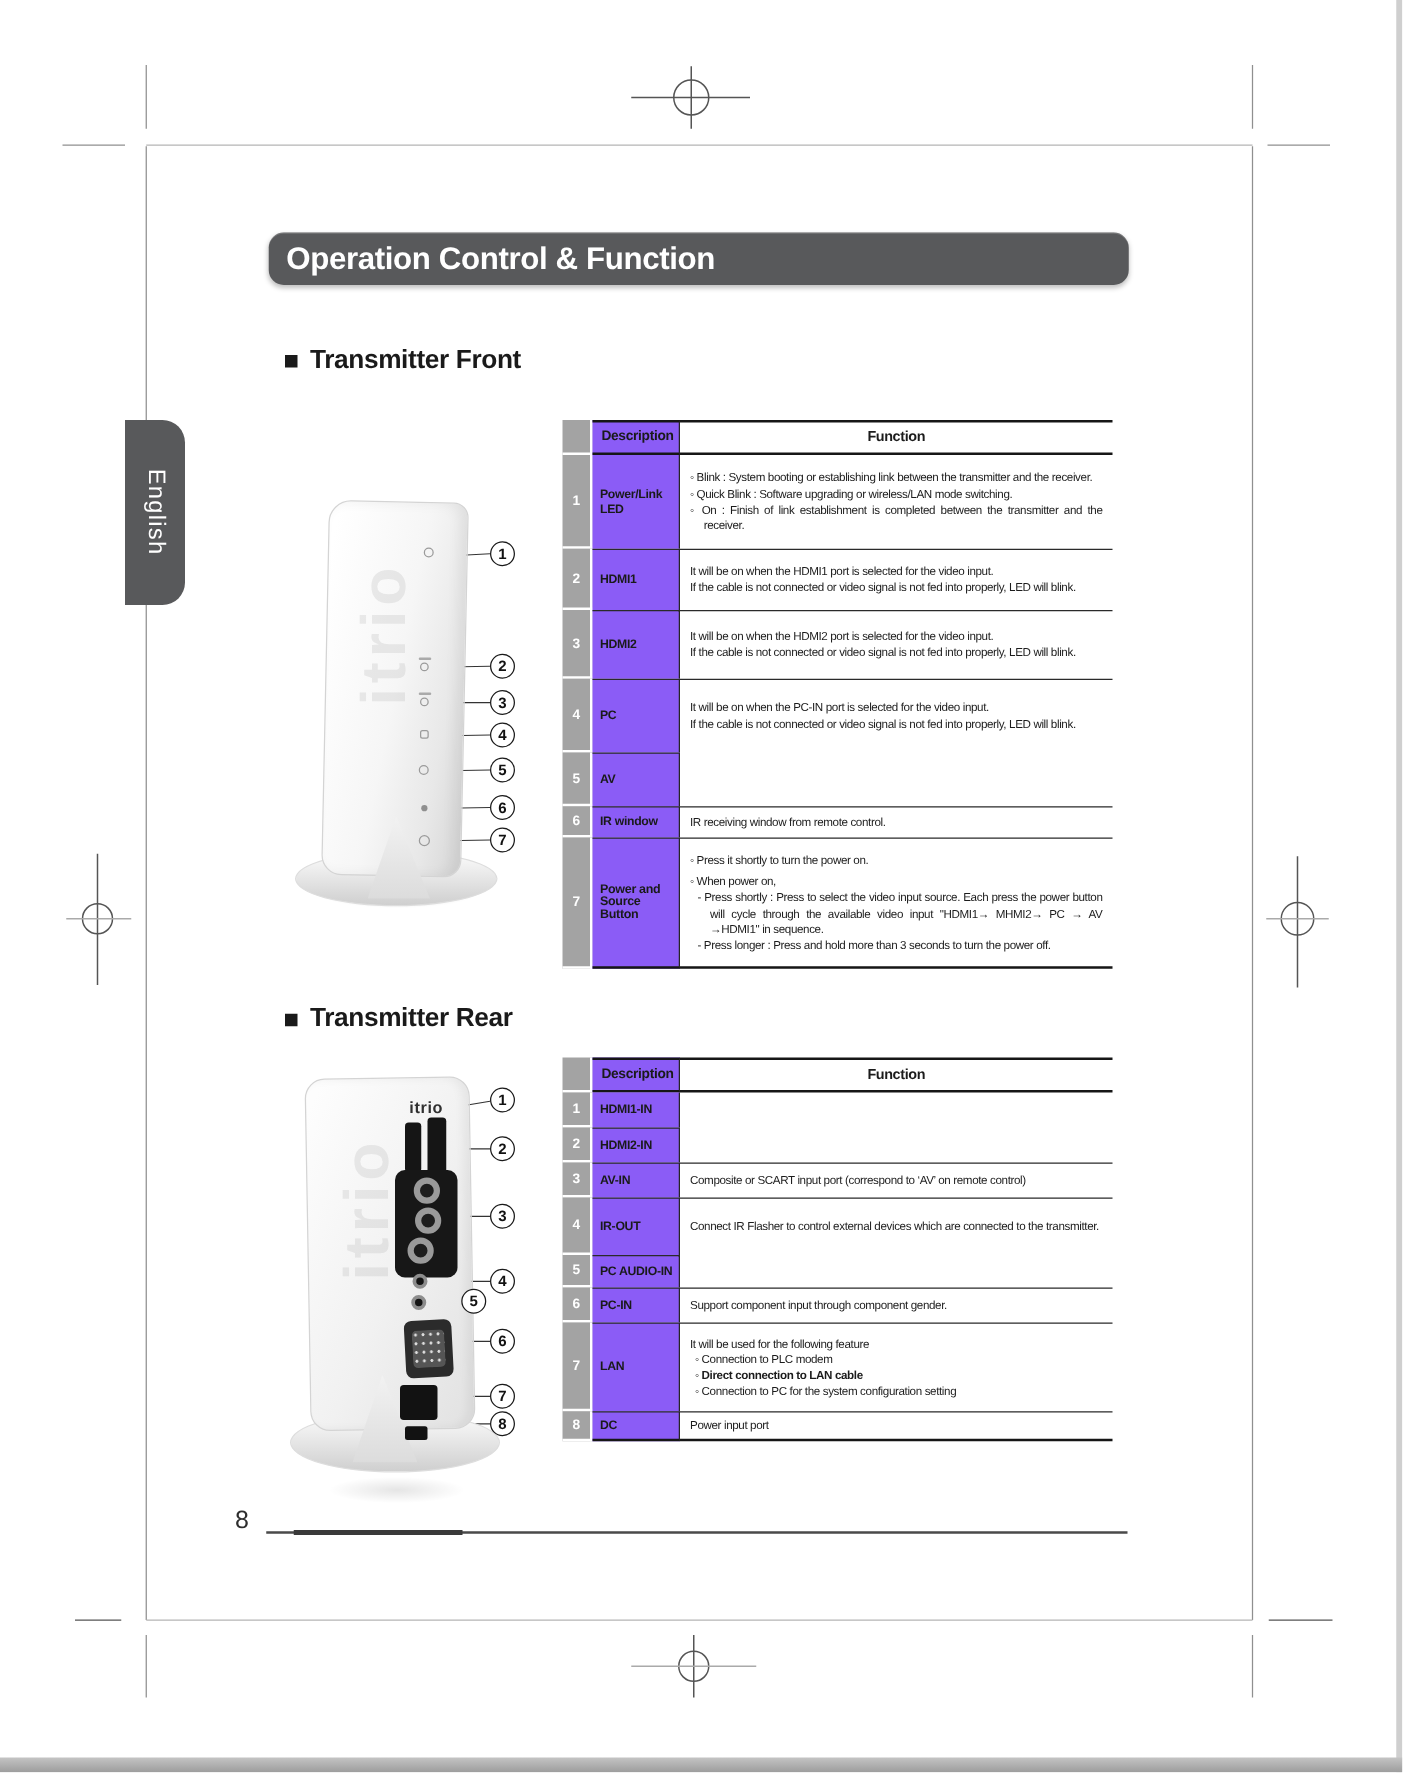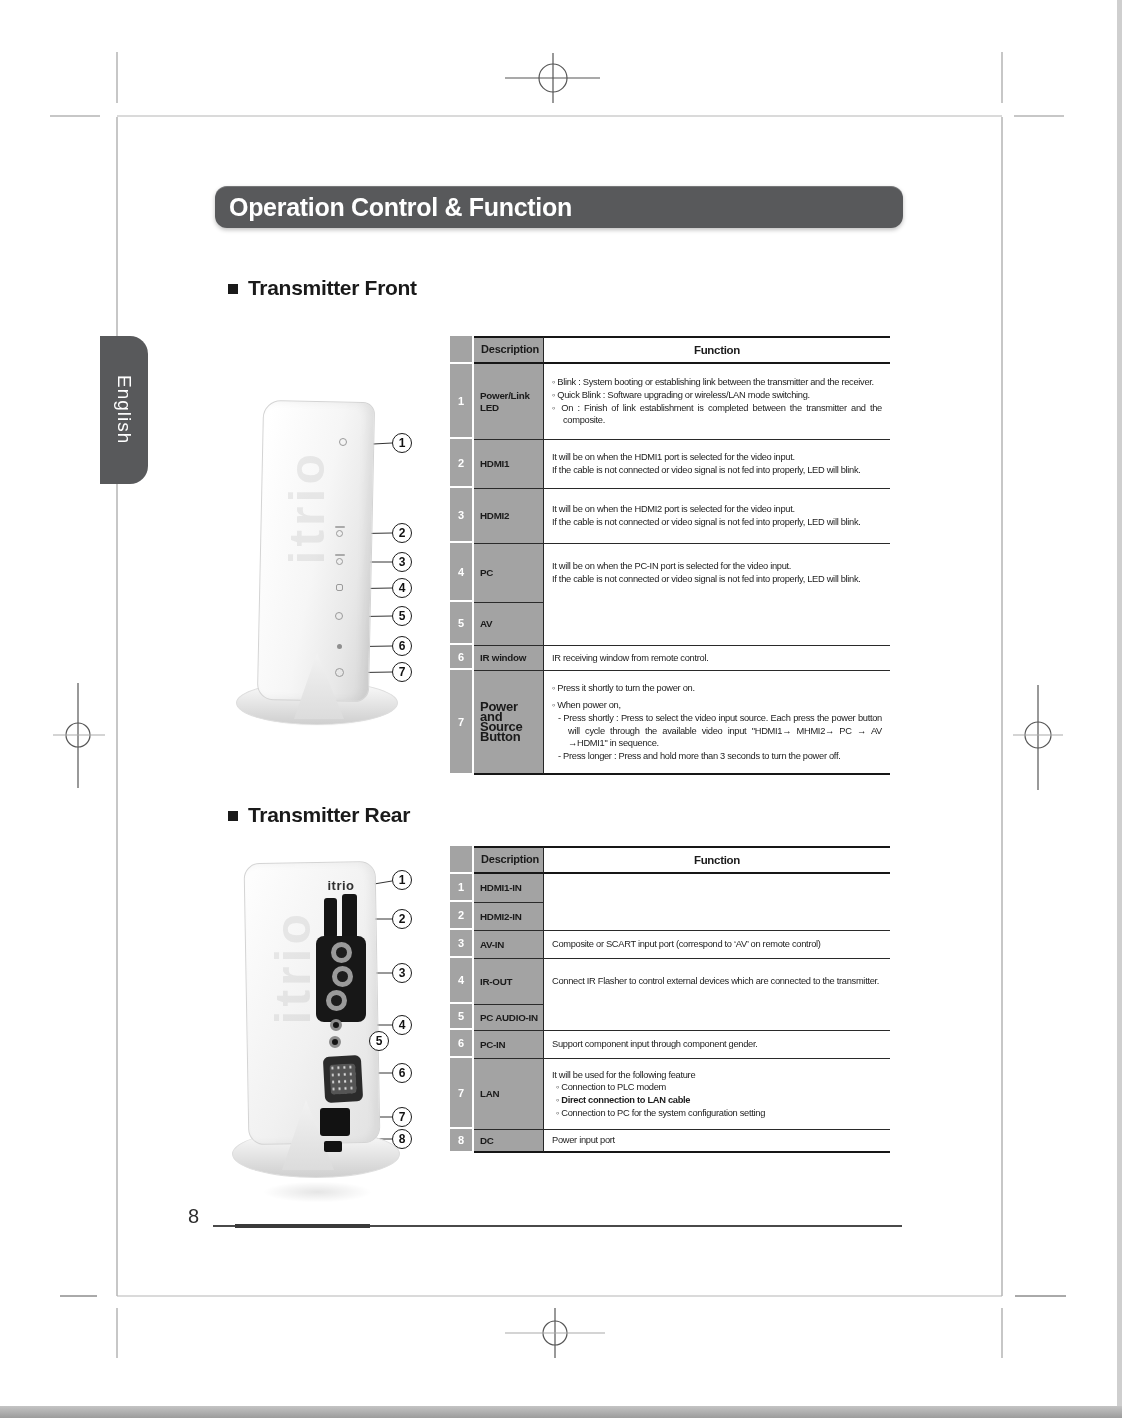--- a/index.html
+++ b/index.html
@@ -29,24 +29,24 @@
   
   .section-heading { position:absolute; display:flex; align-items:center; gap:10px; }
   .section-heading .sq { width:10px; height:10px; background:#1a1a1a; margin-top:2px; }
   .section-heading span.txt { font-weight:bold; font-size:21px; letter-spacing:-0.3px; }
 
   
   .dtable { position:absolute; width:440px; display:flex; flex-direction:column; }
   .trow { display:flex; align-items:stretch; }
   .tnum { flex:0 0 24px; width:24px; background:#a3a3a3; border-right:2px solid #fff; border-bottom:2px solid #fff;
     display:flex; align-items:center; justify-content:center; color:#fff; font-weight:bold; font-size:11px; box-sizing:border-box; }
-  .tdesc { flex:0 0 70px; width:70px; background:#a3a3a3; border-right:1px solid #262626;
+  .tdesc { flex:0 0 70px; width:70px; background:#8b5cf6; border-right:1px solid #262626;
     display:flex; align-items:center; padding:2px 3px 2px 6px; font-weight:bold; font-size:9.8px;
     letter-spacing:-0.25px; line-height:11.5px; box-sizing:border-box; }
-  .tdesc.small { font-size:13px; line-height:10px; }
+  .tdesc.small { font-size:10px; line-height:10px; }
   .tfn { flex:1; background:#fff; display:flex; flex-direction:column; justify-content:center;
     padding:4px 8px; font-size:9.3px; letter-spacing:-0.3px; line-height:12.6px; box-sizing:border-box; color:#1c1c1c; }
   .thead .tdesc, .thead .tfn { border-top:2px solid #161616; border-bottom:2px solid #161616;
     justify-content:center; align-items:center; text-align:center; font-weight:bold; }
   .thead .tdesc { font-size:11px; }
   .thead .tfn { font-size:11.5px; flex-direction:row; }
   .trow.body + .trow.body .tdesc, .trow.body + .trow.body .tfn { border-top:1px solid #2a2a2a; }
   .trow.last .tdesc, .trow.last .tfn { border-bottom:2px solid #161616; }
   .fline { text-align:left; }
   .fline.just { text-align:justify; }
@@ -190,21 +190,21 @@
       <div class="tnum"></div>
       <div class="tdesc">Description</div>
       <div class="tfn">Function</div>
     </div>
     <div class="trow body" style="min-height:75px;">
       <div class="tnum">1</div>
       <div class="tdesc">Power/Link LED</div>
       <div class="tfn">
         <div class="fline lb just">◦ Blink : System booting or establishing link between the transmitter and the receiver.</div>
         <div class="fline lb">◦ Quick Blink : Software upgrading or wireless/LAN mode switching.</div>
-        <div class="fline lb just">◦ On :  Finish of link establishment is completed between the transmitter and the composite.</div>
+        <div class="fline lb just">◦ On :  Finish of link establishment is completed between the transmitter and the receiver.</div>
       </div>
     </div>
     <div class="trow body" style="min-height:49px;">
       <div class="tnum">2</div>
       <div class="tdesc">HDMI1</div>
       <div class="tfn">
         <div class="fline">It will be on when the HDMI1 port is selected for the video input.</div>
         <div class="fline">If the cable is not connected or video signal is not fed into properly, LED will blink.</div>
       </div>
     </div>

